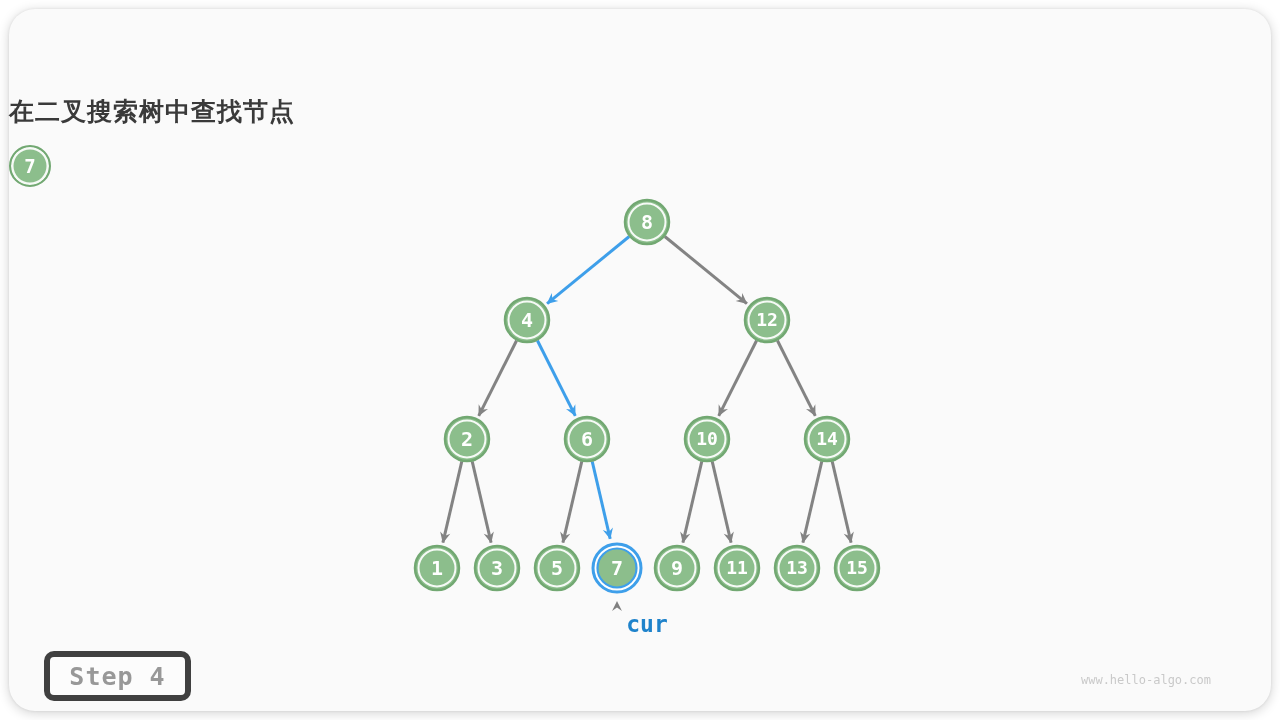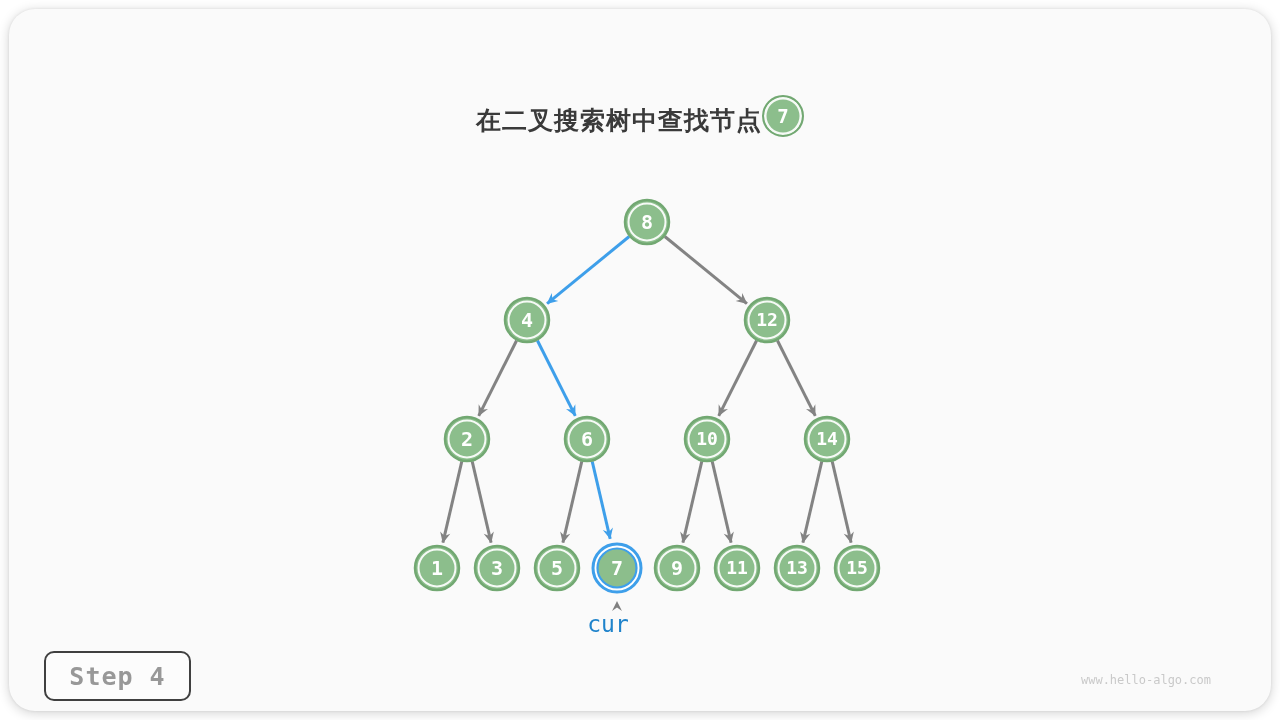--- a/index.html
+++ b/index.html
@@ -12,21 +12,23 @@
   .card {
     position: absolute;
     left: 9px; top: 9px; right: 9px; bottom: 9px;
     background: #fafafa;
     border-radius: 26px;
     box-shadow: 0 2px 12px rgba(0,0,0,0.18), 0 0 3px rgba(0,0,0,0.08);
   }
   .title-row {
     position: absolute;
     left: 0; top: 86px; width: 100%;
-    display: flex; align-items: flex-end; justify-content: center;
+    display: flex; align-items: flex-start; justify-content: center;
+    gap: 17px;
+    flex-direction: column;
   }
   .title-text {
     font-size: 25px;
     font-weight: bold;
     color: #3a3a3a;
     letter-spacing: 1px;
   }
   .title-node {
     width: 42px; height: 42px;
     border-radius: 50%;
@@ -45,29 +47,30 @@
   }
   .node-label {
     font-family: "DejaVu Sans Mono", "Liberation Mono", monospace;
     font-weight: bold;
     fill: #ffffff;
   }
   .cur-label {
     position: absolute;
     transform: translateX(-50%);
     font-family: "DejaVu Sans Mono", "Liberation Mono", monospace;
-    font-weight: normal;
+    font-weight: bold;
     font-size: 23px;
+    margin-left: 39px;
   }
   .step-badge {
     position: absolute;
     left: 35px; top: 642px;
     width: 147px; height: 50px;
     background: #fcfcfc;
-    border: 2px solid #404040;
+    border: 6px solid #404040;
     border-radius: 10px;
     display: flex; align-items: center; justify-content: center;
     font-family: "DejaVu Sans Mono", "Liberation Mono", monospace;
     font-weight: bold;
     font-size: 25px;
     color: #989898;
     letter-spacing: 1px;
   }
   .watermark {
     position: absolute;

